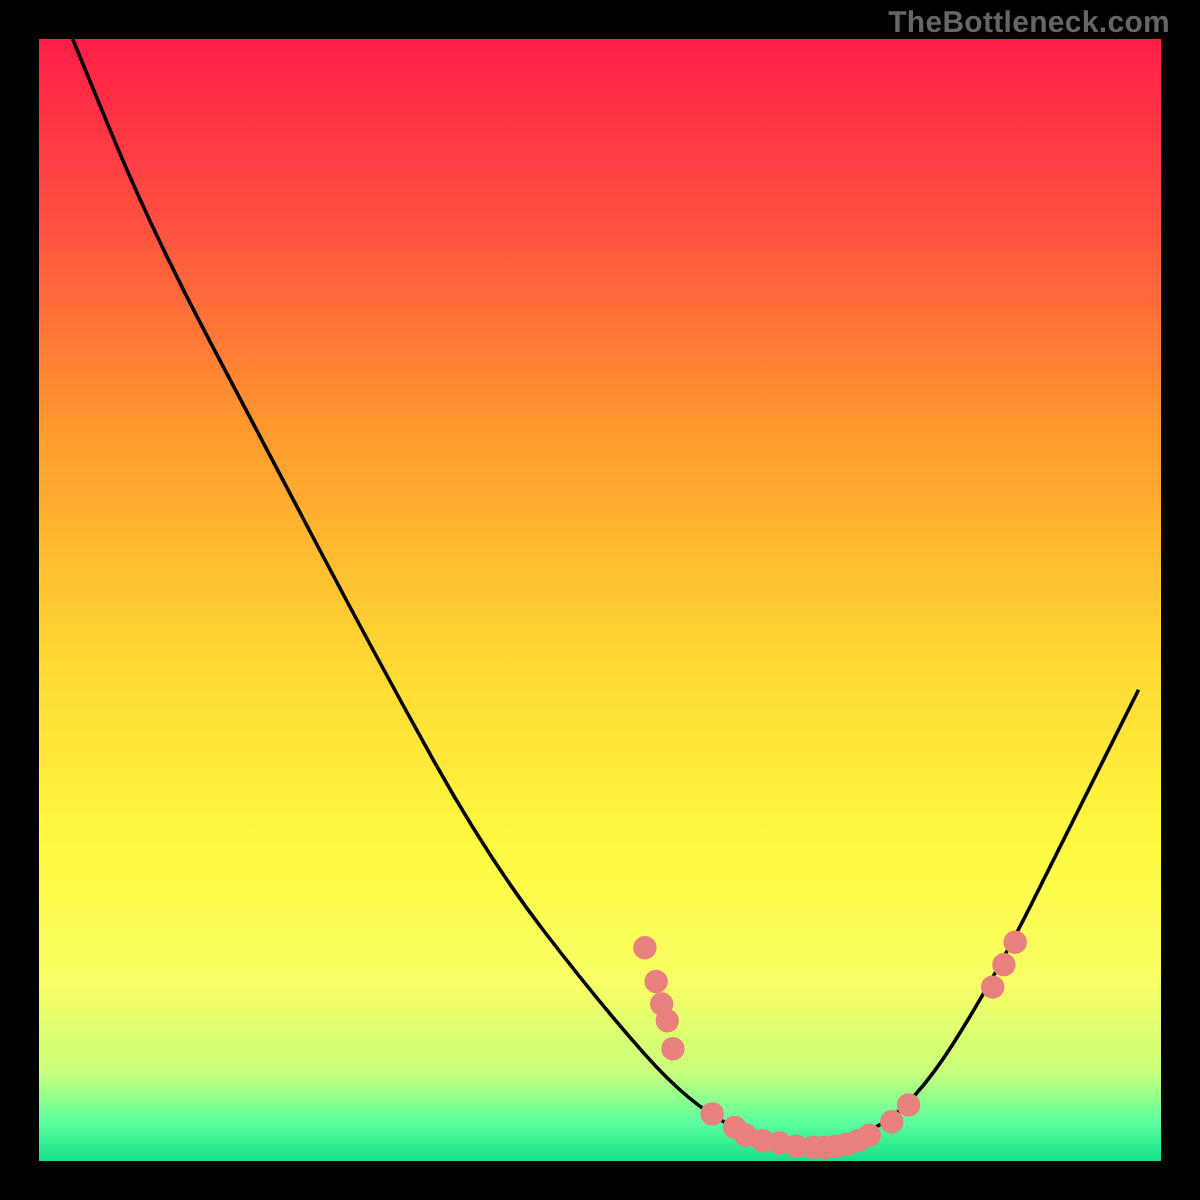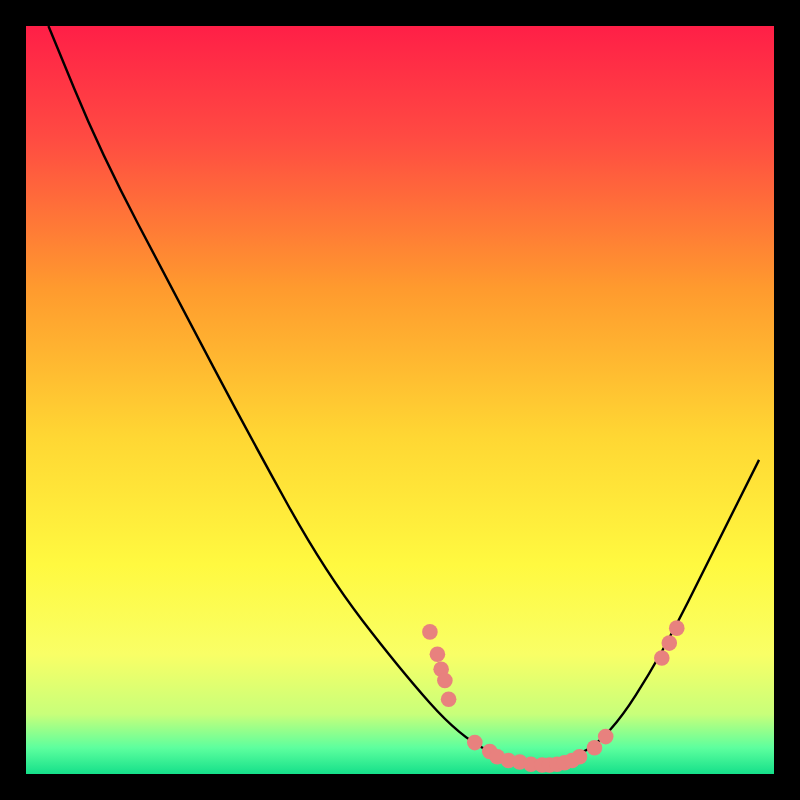--- a/index.html
+++ b/index.html
@@ -27,20 +27,21 @@
     z-index: 20;
   }
   svg {
     display: block;
   }
 </style>
 </head>
 <body>
 
 <div class="root">
+  <div class="watermark">TheBottleneck.com</div>
 
   <svg id="chart-svg" width="800" height="800" viewBox="0 0 800 800">
     <defs>
       <linearGradient id="bg-grad" x1="0" y1="0" x2="0" y2="1">
           <stop offset="0.00%" stop-color="#ff1f47"></stop>
           <stop offset="15.00%" stop-color="#ff4b42"></stop>
           <stop offset="35.00%" stop-color="#ff9a2e"></stop>
           <stop offset="55.00%" stop-color="#ffd733"></stop>
           <stop offset="72.00%" stop-color="#fff940"></stop>
           <stop offset="84.00%" stop-color="#f9ff66"></stop>

